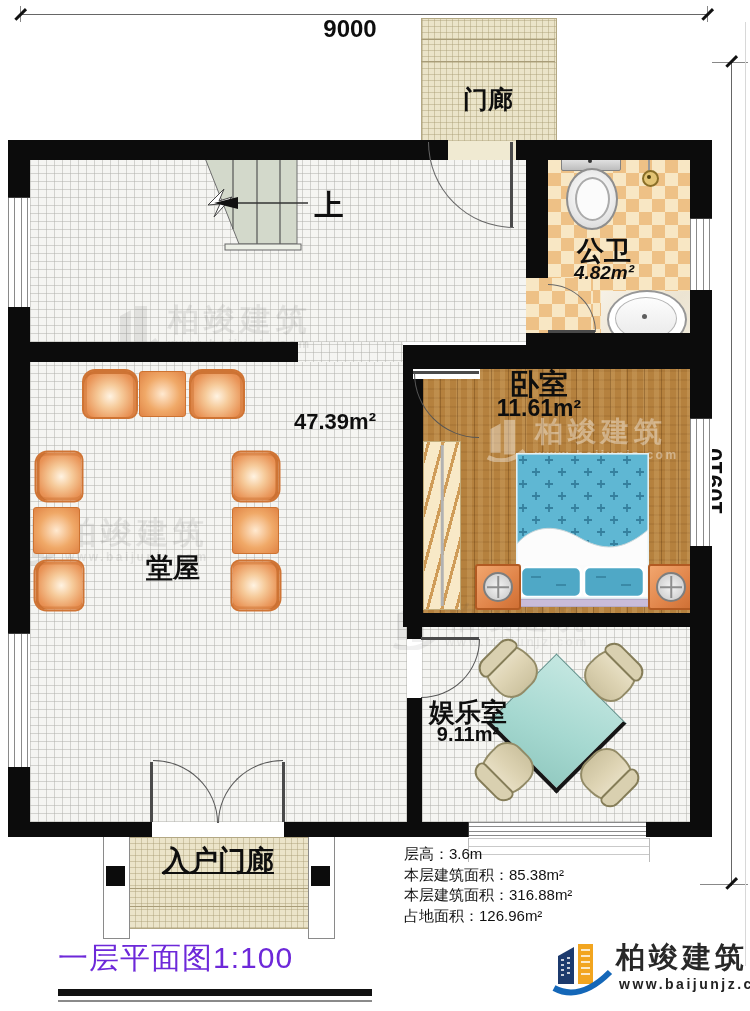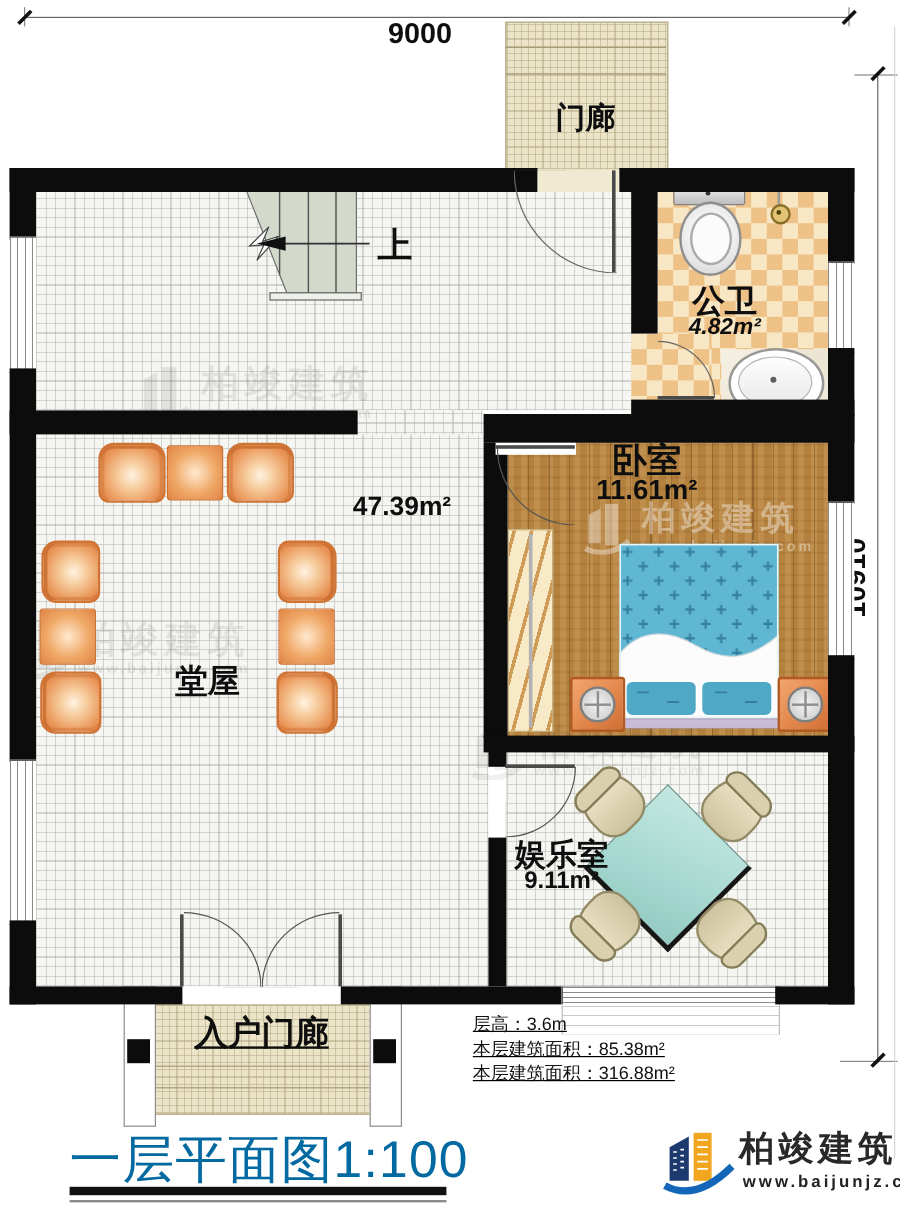--- a/index.html
+++ b/index.html
@@ -255,27 +255,28 @@
 
   <div class="lbl" style="left:558px;top:237px;width:92px;font-size:27px;">公卫</div>
   <div class="lbl" style="left:558px;top:263px;width:92px;font-size:19px;font-style:italic;">4.82m²</div>
   <div class="lbl" style="left:285px;top:411px;width:100px;font-size:22px;">47.39m²</div>
   <div class="lbl" style="left:138px;top:554px;width:70px;font-size:27px;">堂屋</div>
   <div class="lbl" style="left:503px;top:369px;width:72px;font-size:29px;">卧室</div>
   <div class="lbl" style="left:494px;top:397px;width:90px;font-size:23px;">11.61m²</div>
   <div class="lbl" style="left:426px;top:699px;width:84px;font-size:26px;">娱乐室</div>
   <div class="lbl" style="left:434px;top:724px;width:68px;font-size:20px;">9.11m²</div>
 
-  <div class="abs" style="left:394px;top:844px;width:240px;text-decoration:underline;">
+  <div class="abs" style="left:404px;top:844px;width:240px;">
     <div class="info-line">层高：3.6m</div>
     <div class="info-line">本层建筑面积：85.38m²</div>
     <div class="info-line">本层建筑面积：316.88m²</div>
-  </div>
-
-  <div class="abs" style="left:58px;top:938px;font-size:43px;color:#0369a1;letter-spacing:1px;white-space:nowrap;">一层平面图1:100</div>
+    <div class="info-line">占地面积：126.96m²</div>
+  </div>
+
+  <div class="abs" style="left:58px;top:938px;font-size:30px;color:#6d28d9;letter-spacing:1px;white-space:nowrap;">一层平面图1:100</div>
   <div class="abs" style="left:58px;top:989px;width:314px;height:7px;background:#111;"></div>
   <div class="abs" style="left:58px;top:1000px;width:314px;height:1.5px;background:#8a8a8a;"></div>
 
   <div class="abs" style="left:550px;top:936px;width:198px;height:64px;">
     <svg class="abs" style="left:0;top:0;" width="66" height="64" viewBox="0 0 66 64">
       <path d="M8 48 L8 20 L24 11 L24 48 Z" fill="#1c3a6d"></path>
       <path d="M11 24h3M11 29h3M11 34h3M11 39h3M17 22h3M17 27h3M17 32h3M17 37h3" stroke="#ffffff" stroke-width="1.4"></path>
       <rect x="28" y="8" width="15" height="40" fill="#f2a51f"></rect>
       <path d="M31 14h9M31 20h9M31 26h9M31 32h9M31 38h9" stroke="#ffffff" stroke-width="1.4"></path>
       <path d="M4 52 Q30 66 60 36" stroke="#1467b8" stroke-width="6" fill="none"></path>

